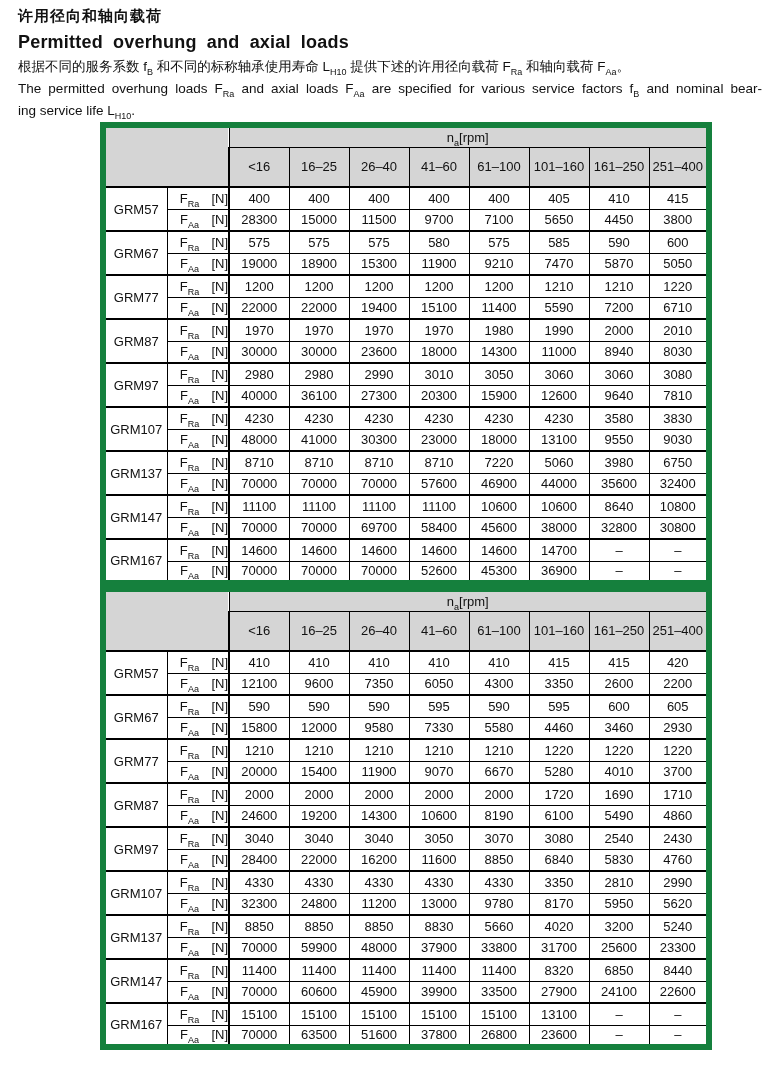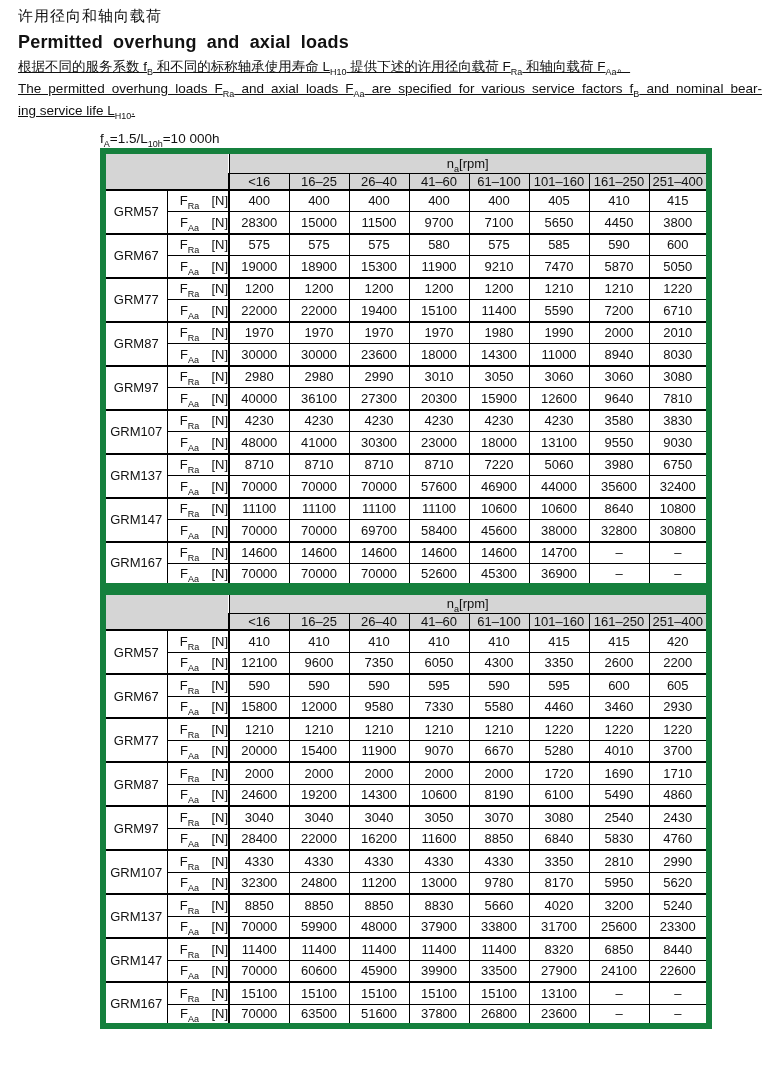--- a/index.html
+++ b/index.html
@@ -4,23 +4,23 @@
 <style>
   * { box-sizing: border-box; }
   html, body { margin: 0; padding: 0; background: #ffffff; }
   body {
     width: 780px; height: 1065px;
     font-family: "Liberation Sans", sans-serif;
     color: #111; overflow: hidden;
   }
   .page { padding: 5px 18px 0 18px; }
 
-  .title-zh { font-size: 15px; font-weight: normal; margin: 2px 0 6px 0; letter-spacing: 1px; }
+  .title-zh { font-size: 15px; font-weight: bold; margin: 2px 0 6px 0; letter-spacing: 1px; }
   .title-en { font-size: 18px; font-weight: bold; margin: 0 0 3px 0; word-spacing: 5px; letter-spacing: 0.2px; }
-  .para { font-size: 13.5px; line-height: 22px; margin: 0; text-decoration: underline; }
+  .para { font-size: 13.5px; line-height: 22px; margin: 0; }
   .para.justify { text-align: justify; text-align-last: justify; word-spacing: 1px; }
   sub { font-size: 9px; line-height: 0; }
 
   .tbl-caption { font-size: 13.5px; margin: 8px 0 1px 82px; line-height: 17px; }
 
   table.loads {
     border-collapse: collapse;
     margin-left: 82px;
     table-layout: fixed;
     width: 606px;
@@ -30,21 +30,21 @@
   table.loads th, table.loads td {
     border: 1px solid #000;
     padding: 0;
     text-align: center;
     font-weight: normal;
     overflow: hidden;
     white-space: nowrap;
   }
   th.corner, th.na, th.speed { background: #d5d5d5; }
   th.na { height: 22px; }
-  tr[data-name="speed-header-row"] th { height: 16px; }
+  tr[data-name="speed-header-row"] th { height: 40px; }
   tbody td, tbody th.model { height: 22px; }
   tbody tr.group-start th, tbody tr.group-start td { border-top: 2px solid #000; }
   th.model { background: #fff; }
   td.lbl { text-align: left; padding: 0 6px 0 7px; }
   td.lbl .unit { float: right; }
   td.val.first, td.lbl + td.val, th.speed.first { border-left: 2px solid #000; }
   td.lbl { border-right: 2px solid #000; }
 </style>
 </head>
 <body>
@@ -52,21 +52,20 @@
 <div class="page" data-name="document-page">
 
   <h1 class="title-zh" data-name="page-title-zh">许用径向和轴向载荷</h1>
   <h2 class="title-en" data-name="page-title-en">Permitted overhung and axial loads</h2>
 
   <p class="para" data-name="intro-paragraph-zh"><span data-name="text-run">根据不同的服务系数 f</span><sub data-name="subscript">B</sub><span data-name="text-run"> 和不同的标称轴承使用寿命 L</span><sub data-name="subscript">H10</sub><span data-name="text-run"> 提供下述的许用径向载荷 F</span><sub data-name="subscript">Ra</sub><span data-name="text-run"> 和轴向载荷 F</span><sub data-name="subscript">Aa</sub><span data-name="text-run">。</span></p>
   <p class="para justify" data-name="intro-paragraph-en-line1"><span data-name="text-run">The permitted overhung loads F</span><sub data-name="subscript">Ra</sub><span data-name="text-run"> and axial loads F</span><sub data-name="subscript">Aa</sub><span data-name="text-run"> are specified for various service factors f</span><sub data-name="subscript">B</sub><span data-name="text-run"> and nominal bear-</span></p>
   <p class="para" data-name="intro-paragraph-en-line2"><span data-name="text-run">ing service life L</span><sub data-name="subscript">H10</sub><span data-name="text-run">.</span></p>
 
   <section data-name="load-table-section-1">
-    <div class="tbl-caption" data-name="table1-caption"><span data-name="text-run">f</span><sub data-name="subscript">A</sub><span data-name="text-run">=1.5/L</span><sub data-name="subscript">10h</sub><span data-name="text-run">=10 000h</span></div>
     <table class="loads" data-name="load-table-1">
       <colgroup>
         <col style="width:64px">
           <col style="width:62px">
         <col style="width:60px">
           <col style="width:60px">
           <col style="width:60px">
           <col style="width:60px">
         <col style="width:60px">
           <col style="width:60px">

